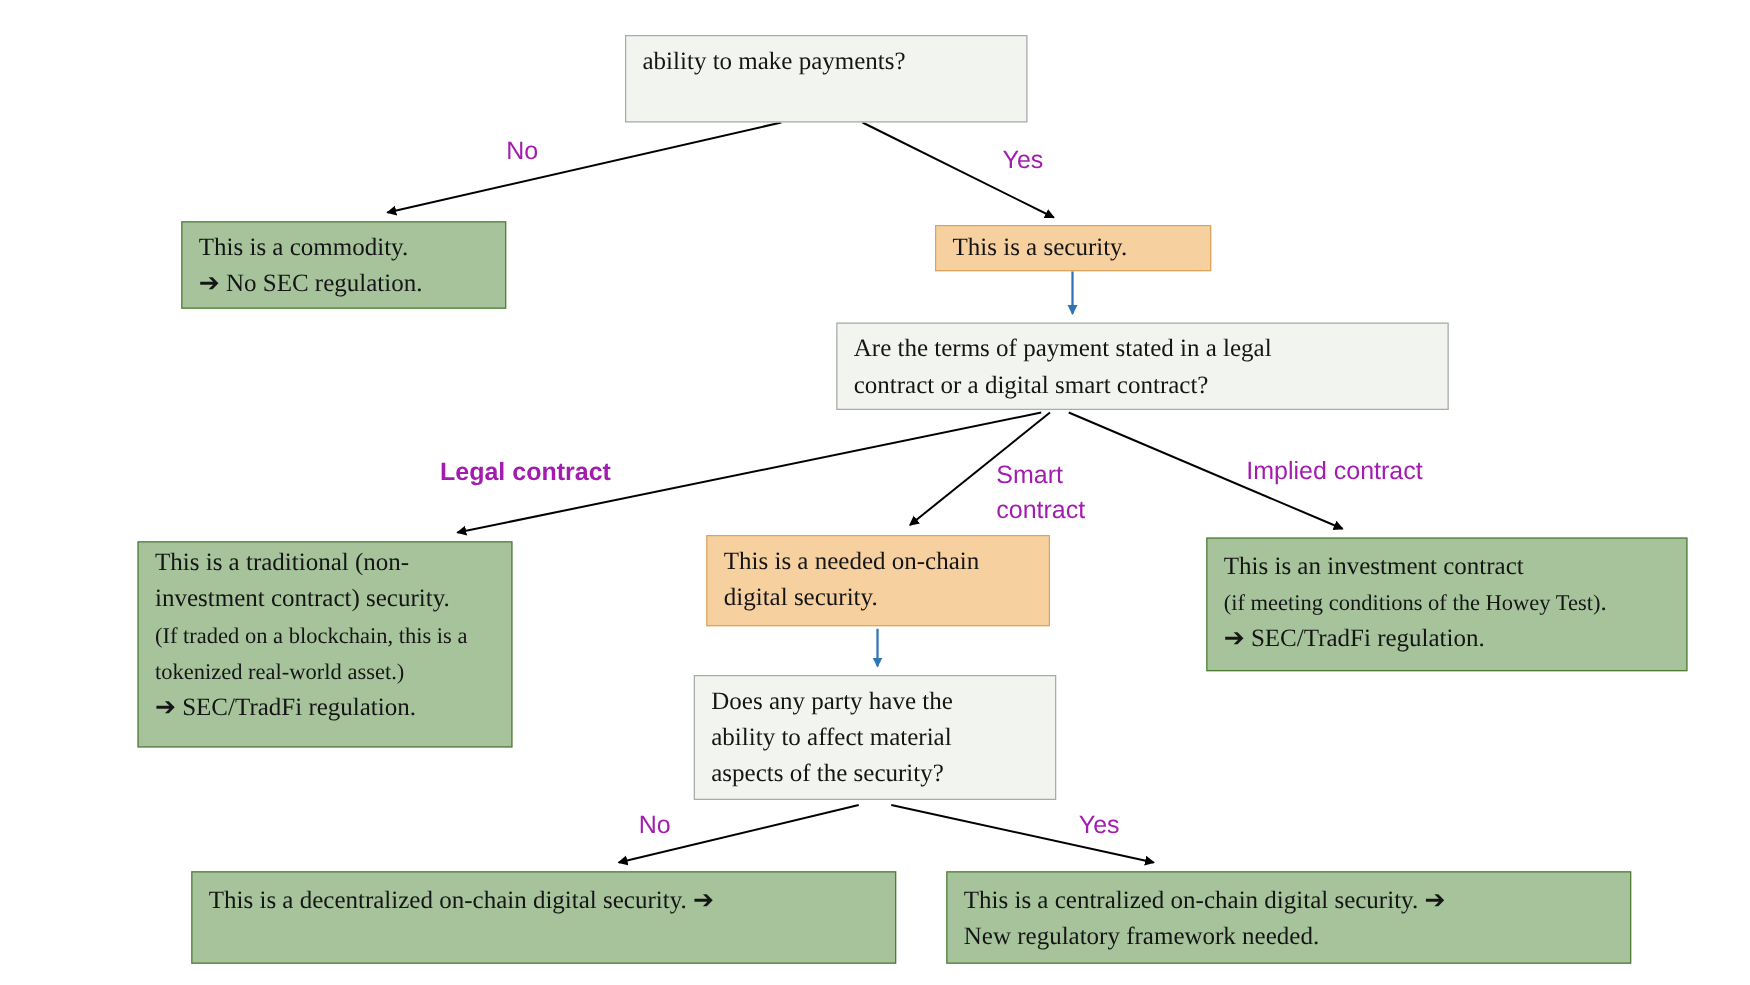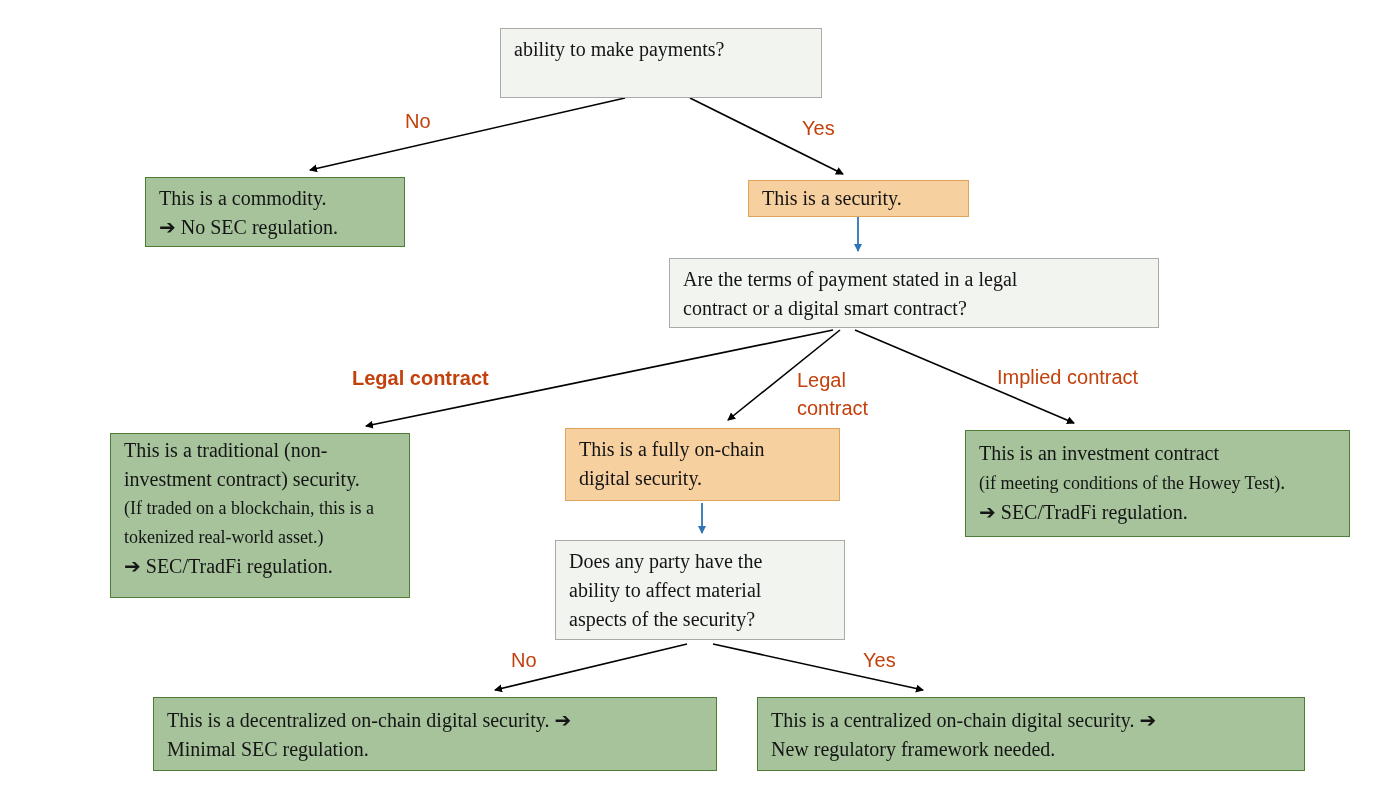--- a/index.html
+++ b/index.html
@@ -46,21 +46,21 @@
     background: var(--security-fill, #f7d0a0);
     border: 1.5px solid var(--security-border, #dfa45c);
   }
   .small {
     font-size: 18px;
   }
   .elabel {
     position: absolute;
     font-family: "Liberation Sans", sans-serif;
     font-size: 20px;
-    color: #c2410c;
+    color: #a21caf;
     line-height: 28px;
     white-space: nowrap;
   }
 </style>
 </head>
 <body>
 
 <div class="canvas">
 
   <svg class="wires" viewBox="0 0 1400 788">
@@ -103,50 +103,49 @@
 
   <div class="node green" style="left:110px; top:433px; width:300px; height:165px; padding-top:2px;">
     <div class="line">This is a traditional (non-</div>
     <div class="line">investment contract) security.</div>
     <div class="line small">(If traded on a blockchain, this is a</div>
     <div class="line small">tokenized real-world asset.)</div>
     <div class="line">➔ SEC/TradFi regulation.</div>
   </div>
 
   <div class="node orange" style="left:565px; top:428px; width:275px; height:73px;">
-    <div class="line">This is a fully on-chain</div>
+    <div class="line">This is a needed on-chain</div>
     <div class="line">digital security.</div>
   </div>
 
   <div class="node green" style="left:917px; top:430px; width:385px; height:107px; padding-top:8px;margin-left:48px;">
     <div class="line">This is an investment contract</div>
     <div class="line"><span class="small">(if meeting conditions of the Howey Test)</span><span>.</span></div>
     <div class="line">➔ SEC/TradFi regulation.</div>
   </div>
 
   <div class="node q" style="left:555px; top:540px; width:290px; height:100px;">
     <div class="line">Does any party have the</div>
     <div class="line">ability to affect material</div>
     <div class="line">aspects of the security?</div>
   </div>
 
   <div class="node green" style="left:153px; top:697px; width:564px; height:74px; padding-top:8px;">
     <div class="line">This is a decentralized on-chain digital security. ➔</div>
-    <div class="line">Minimal SEC regulation.</div>
   </div>
 
   <div class="node green" style="left:757px; top:697px; width:548px; height:74px; padding-top:8px;">
     <div class="line">This is a centralized on-chain digital security. ➔</div>
     <div class="line">New regulatory framework needed.</div>
   </div>
 
   <div class="elabel" style="left:405px; top:107px;">No</div>
   <div class="elabel" style="left:802px; top:114px;">Yes</div>
   <div class="elabel" style="left:352px; top:364px;font-weight:bold;">Legal contract</div>
   <div class="elabel" style="left:797px; top:366px;">
-    <div>Legal</div>
+    <div>Smart</div>
     <div>contract</div>
   </div>
   <div class="elabel" style="left:997px; top:363px;">Implied contract</div>
   <div class="elabel" style="left:511px; top:646px;">No</div>
   <div class="elabel" style="left:863px; top:646px;">Yes</div>
 
 </div>
 
 </body></html>

